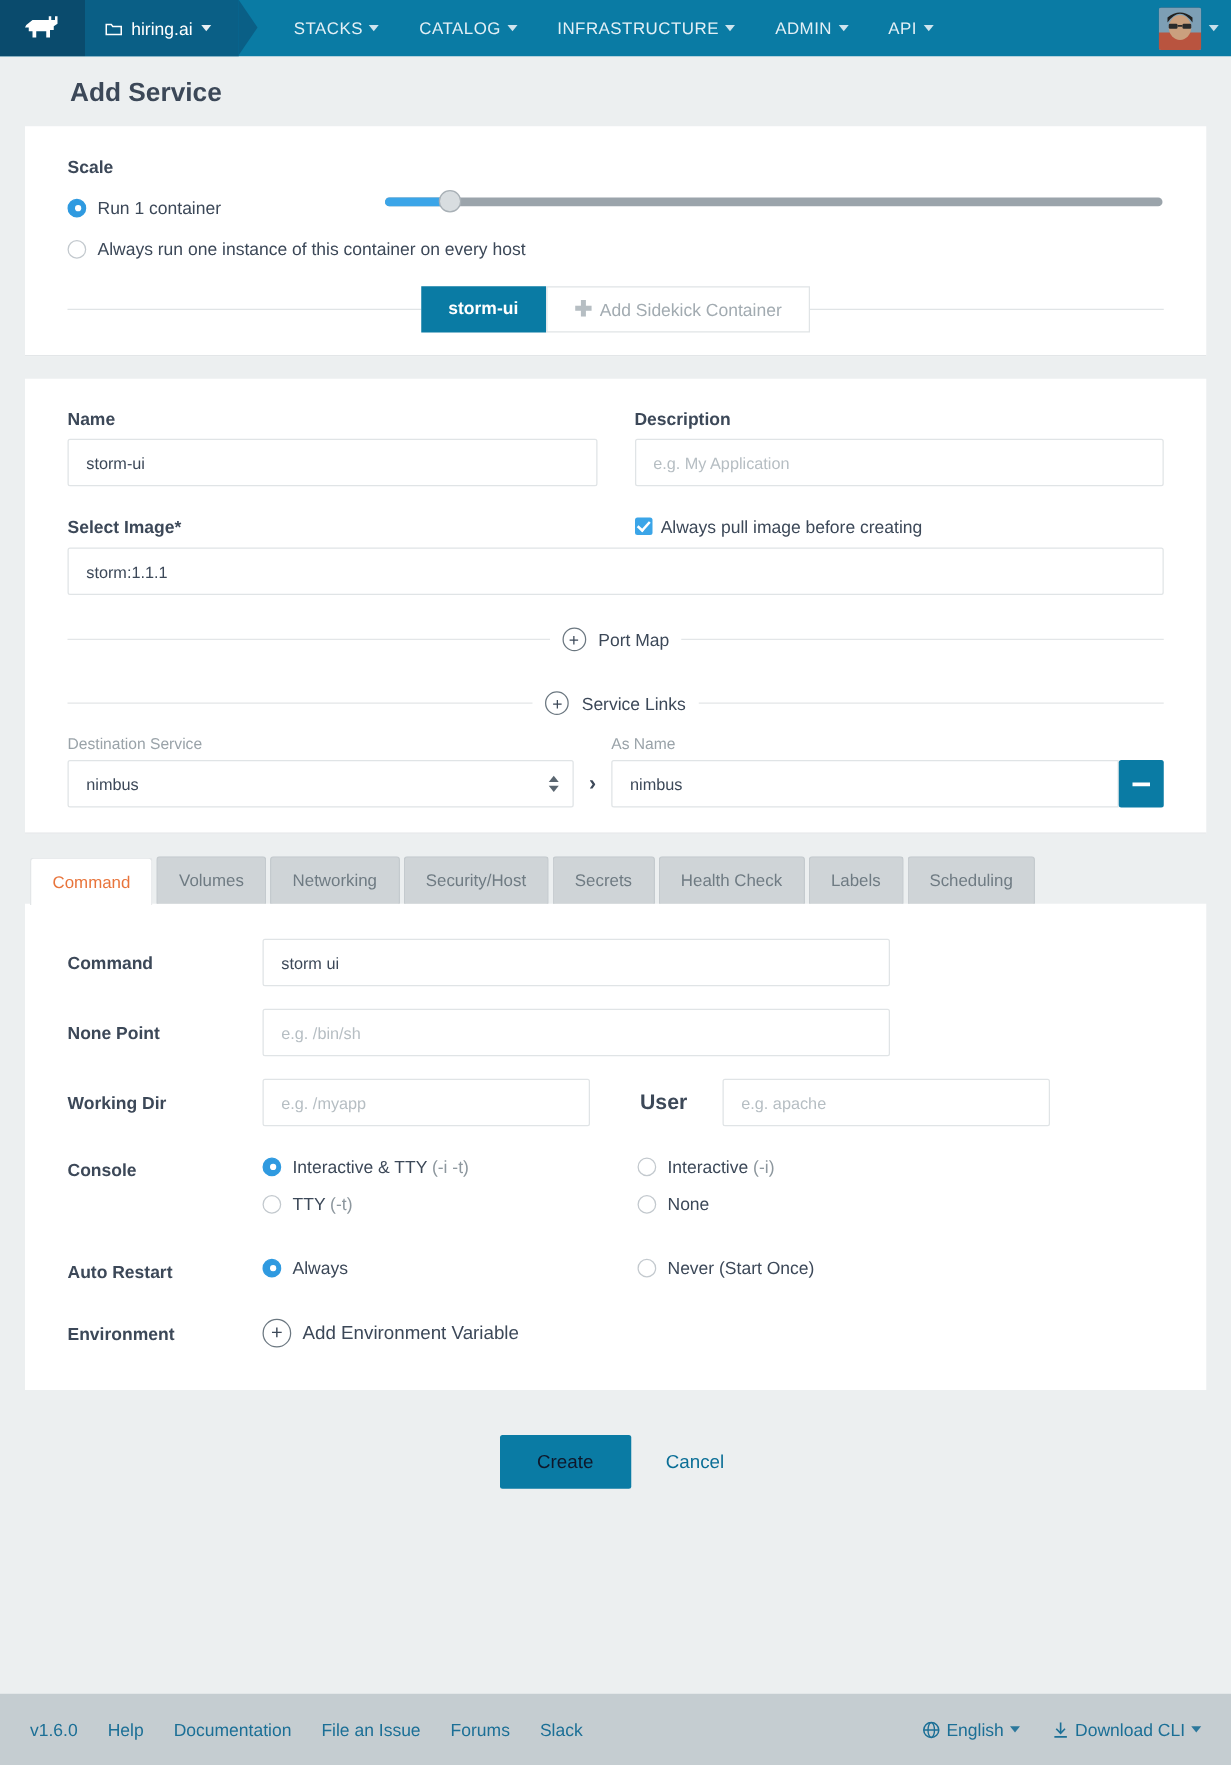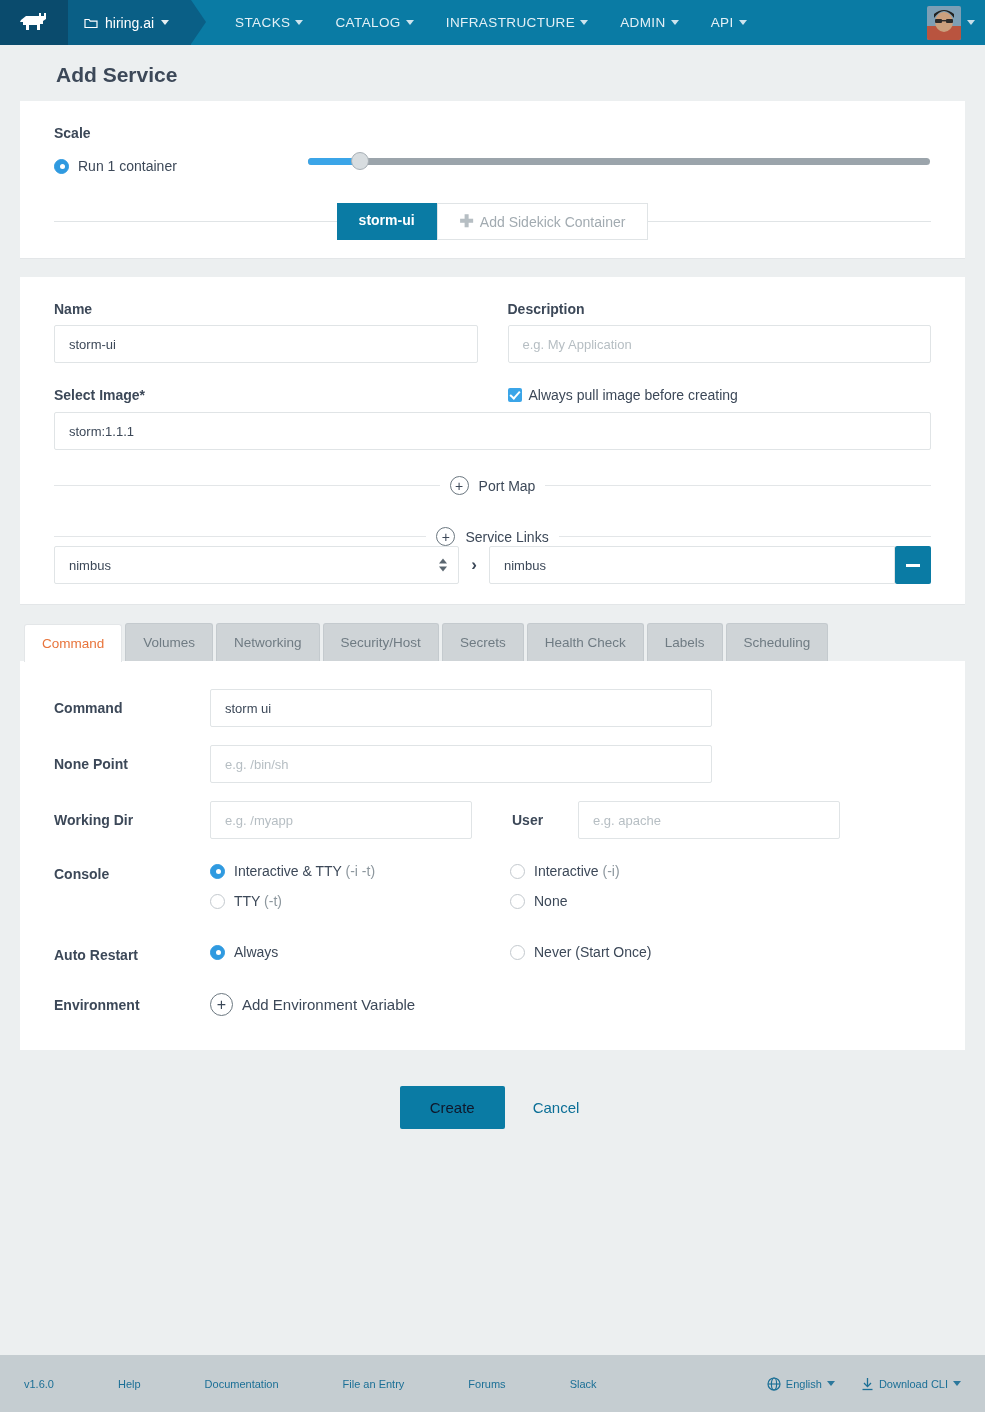--- a/index.html
+++ b/index.html
@@ -177,21 +177,21 @@
     border-radius:3px 3px 0 0; margin-right:3px; cursor:pointer; white-space:nowrap;
   }
   .tab.active { background:#fff; color:#e8743b; border-color:#e3e6e8; position:relative; top:1px; }
   .tab-panel { background:#fff; padding: 28px 34px 34px 34px; }
 
   .frow { display:flex; align-items:center; margin-bottom: 18px; }
   .frow .flabel { width:156px; font-weight:bold; font-size:14px; flex:0 0 156px; }
   .frow .fctl { flex:1; }
   .in-lg { width:502px; }
   .in-md { width:262px; }
-  .inline-label { width:66px; font-weight:bold; font-size:14px; flex:0 0 66px; }
+  .inline-label { width:66px; font-weight:bold; font-size:17px; flex:0 0 66px; }
 
   .radio-grid { display:flex; flex:1; }
   .radio-col { width:300px; }
   .radio-col.second { width:auto; }
 
   .env-add { display:flex; align-items:center; gap:9px; cursor:pointer; }
   .circle-plus.lg { width:23px;height:23px;flex:0 0 23px;font-size:16px; }
 
   
   .actions { display:flex; align-items:center; justify-content:center; gap:22px; padding: 36px 0 0 0; }
@@ -200,21 +200,21 @@
     padding: 13px 30px; font-size:15px; cursor:pointer;
     font-family:"Liberation Sans", sans-serif;
   }
   .btn-link { color:#0a6e96; font-size:15px; cursor:pointer; background:none;border:none;
     font-family:"Liberation Sans", sans-serif; }
 
   
   .footer {
     position:absolute; left:0; right:0; bottom:0; height:57px;
     background:#c5cdd1; display:flex; align-items:center;
-    padding: 0 24px; font-size:11px;gap:40px;
+    padding: 0 24px; font-size:14px;
   }
   .footer a { color:#1b6f96; text-decoration:none; margin-right:24px; cursor:pointer; }
   .footer .fright { margin-left:auto; display:flex; align-items:center; gap:26px; }
   .footer .fright span { color:#1b6f96; display:inline-flex; align-items:center; gap:5px; cursor:pointer; }
 </style>
 </head>
 <body>
 
 <div class="navbar">
   <div class="logo-box">
@@ -283,20 +283,24 @@
           <span class="radio-label">Run 1 container</span>
         </div>
       </div>
       <div class="slider-wrap">
         <div class="slider-track"></div>
         <div class="slider-fill" id="sliderFill" style="width: 8.4%;"></div>
         <div class="slider-thumb" id="sliderThumb" style="left: 8.4%;"></div>
       </div>
     </div>
 
+    <div class="radio-row" style="margin-top:10px">
+      <span class="radio"></span>
+      <span class="radio-label">Always run one instance of this container on every host</span>
+    </div>
 
     <div class="sidekick-row">
       <div class="sk-rule"></div>
       <div class="sk-tabs">
         <div class="sk-tab">storm-ui</div>
         <div class="sk-tab add">
           <span class="plus-sq">✚</span>
           <span>Add Sidekick Container</span>
         </div>
       </div>
@@ -343,20 +347,24 @@
       <div class="dl-line"></div>
     </div>
 
     <div class="divider-labeled" style="margin-top:32px">
       <div class="dl-line"></div>
       <span class="circle-plus">+</span>
       <span class="dl-text">Service Links</span>
       <div class="dl-line"></div>
     </div>
 
+    <div style="display:flex; margin-top:16px;">
+      <div style="width:435px" class="sub-label">Destination Service</div>
+      <div class="sub-label">As Name</div>
+    </div>
 
     <div class="link-row">
       <div class="sel-wrap">
         <select class="input">
           <option>nimbus</option>
         </select>
         <span class="spin">
           <i class="up"></i>
             <i class="dn"></i>
         </span>
@@ -469,21 +477,21 @@
 
 <div class="actions">
   <button class="btn-primary">Create</button>
   <button class="btn-link">Cancel</button>
 </div>
 
 <div class="footer">
   <a>v1.6.0</a>
   <a>Help</a>
   <a>Documentation</a>
-  <a>File an Entry</a>
+  <a>File an Issue</a>
   <a>Forums</a>
   <a>Slack</a>
   <div class="fright">
     <span>
       <svg width="14" height="14" viewBox="0 0 14 14">
         <circle cx="7" cy="7" r="6" fill="none" stroke="#1b6f96" stroke-width="1.2"></circle>
         <ellipse cx="7" cy="7" rx="2.6" ry="6" fill="none" stroke="#1b6f96" stroke-width="1.1"></ellipse>
         <line x1="1" y1="7" x2="13" y2="7" stroke="#1b6f96" stroke-width="1.1"></line>
       </svg>
       <span>English</span>

